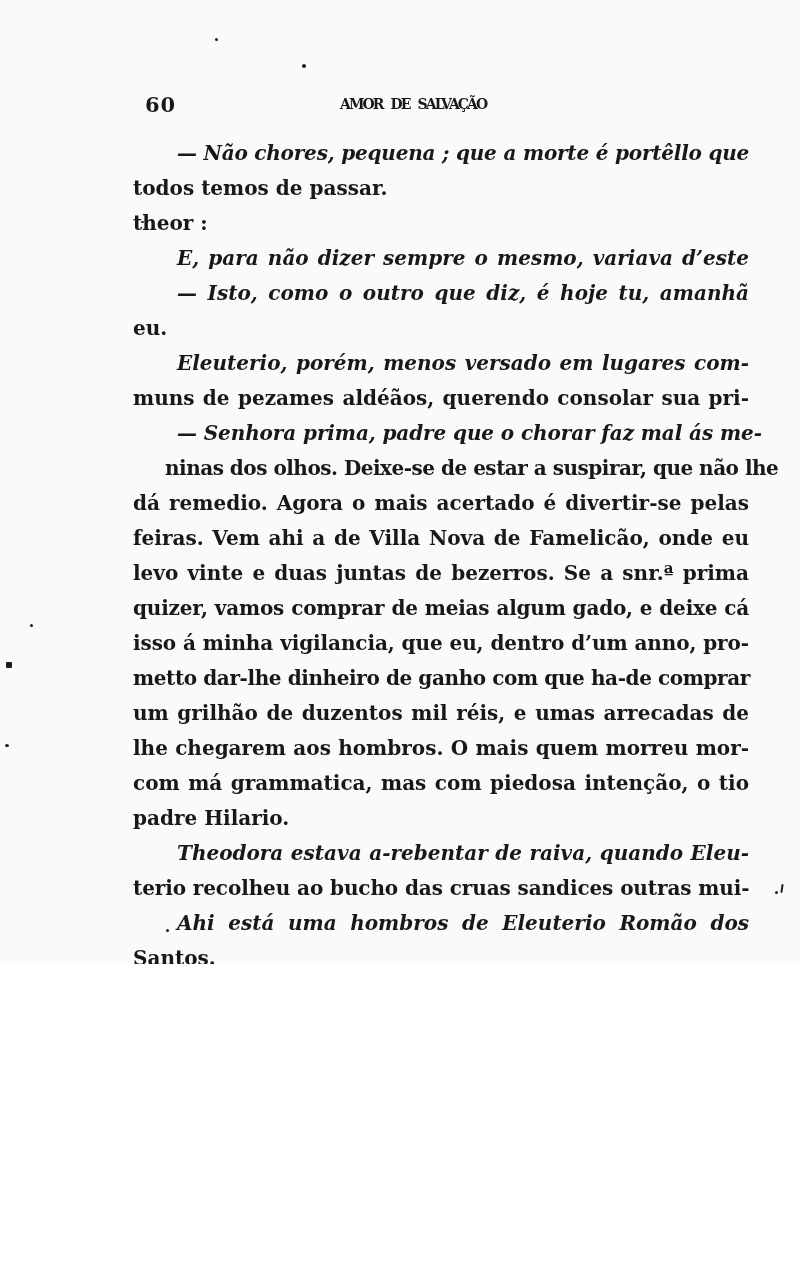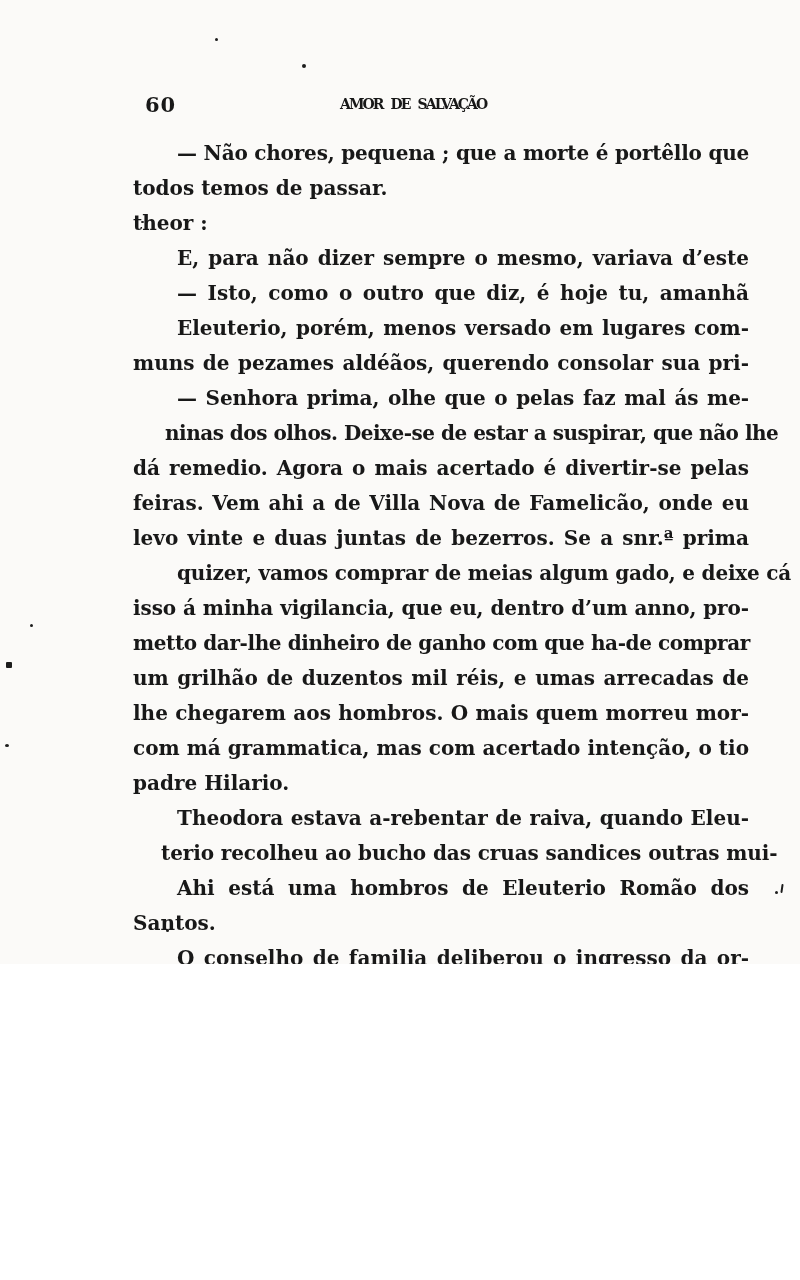--- a/index.html
+++ b/index.html
@@ -28,57 +28,58 @@
     position:absolute;left:133px;top:136px;width:616px;
   }
   .line{
     font-size:20px;font-weight:bold;
     line-height:35px;height:35px;
     text-align:justify;
     text-align-last:justify;
     white-space:nowrap;
     overflow:visible;
   }
-  .line.indent{text-indent:44px;}
+  .line.indent{text-indent:44px;font-style:italic;}
   .line.para-end{text-align:center;text-align-last:left;}
   .artifact{
     position:absolute;background:#1d1d1d;
   }
 </style>
 </head>
 <body>
 
 <div class="page" style="background: rgb(251, 250, 248); color: rgb(24, 24, 24);">
   <div>
     <span class="page-number">60</span>
     <span class="running-title fit" style="letter-spacing: -1.9px;">AMOR DE SALVAÇÃO</span>
   </div>
 
   <div class="body-block">
       <div class="line fit indent" style="letter-spacing: -0.2px;">— Não chores, pequena ; que a morte é portêllo que</div>
       <div class="line fit para-end">todos temos de passar.</div>
       <div class="line fit para-end">theor :</div>
       <div class="line fit indent">E, para não dizer sempre o mesmo, variava d’este</div>
       <div class="line fit indent">— Isto, como o outro que diz, é hoje tu, amanhã</div>
+      <div class="line fit para-end">eu.</div>
       <div class="line fit indent">Eleuterio, porém, menos versado em lugares com-</div>
       <div class="line fit">muns de pezames aldéãos, querendo consolar sua pri-</div>
-      <div class="line fit indent" style="letter-spacing: -0.1px;">— Senhora prima, olhe que o pelas faz mal ás me-</div>
+      <div class="line fit indent" style="letter-spacing: -0.1px;">— Senhora prima, padre que o chorar faz mal ás me-</div>
       <div class="line fit" style="letter-spacing: -0.5px; margin-left: 32px;">ninas dos olhos. Deixe-se de estar a suspirar, que não lhe</div>
       <div class="line fit">dá remedio. Agora o mais acertado é divertir-se pelas</div>
       <div class="line fit">feiras. Vem ahi a de Villa Nova de Famelicão, onde eu</div>
       <div class="line fit">levo vinte e duas juntas de bezerros. Se a snr.ª prima</div>
-      <div class="line fit" style="letter-spacing: -0.2px; margin-left: 44px;">quizer, vamos comprar de meias algum gado, e deixe cá</div>
+      <div class="line fit" style="letter-spacing: -0.2px;">quizer, vamos comprar de meias algum gado, e deixe cá</div>
       <div class="line fit" style="letter-spacing: -0.1px;">isso á minha vigilancia, que eu, dentro d’um anno, pro-</div>
       <div class="line fit" style="letter-spacing: -0.4px;">metto dar-lhe dinheiro de ganho com que ha-de comprar</div>
       <div class="line fit">um grilhão de duzentos mil réis, e umas arrecadas de</div>
       <div class="line fit">lhe chegarem aos hombros. O mais quem morreu mor-</div>
-      <div class="line fit">com má grammatica, mas com acertado intenção, o tio</div>
+      <div class="line fit">com má grammatica, mas com piedosa intenção, o tio</div>
       <div class="line fit para-end">padre Hilario.</div>
       <div class="line fit indent">Theodora estava a-rebentar de raiva, quando Eleu-</div>
-      <div class="line fit" style="letter-spacing: -0.1px; margin-left: 28px;">terio recolheu ao bucho das cruas sandices outras mui-</div>
+      <div class="line fit" style="letter-spacing: -0.1px;">terio recolheu ao bucho das cruas sandices outras mui-</div>
       <div class="line fit indent">Ahi está uma hombros de Eleuterio Romão dos</div>
       <div class="line fit para-end">Santos.</div>
       <div class="line fit indent">O conselho de familia deliberou o ingresso da or-</div>
     </div>
 
   <div>
       <div class="artifact" style="left: 215px; top: 38px; width: 3px; height: 3px; transform: rotate(0deg); border-radius: 50%;"></div>
       <div class="artifact" style="left: 302px; top: 64px; width: 4px; height: 4px; transform: rotate(0deg); border-radius: 50%;"></div>
       <div class="artifact" style="left: 141px; top: 221px; width: 3px; height: 2px; transform: rotate(0deg); border-radius: 50%;"></div>
       <div class="artifact" style="left: 30px; top: 624px; width: 3px; height: 3px; transform: rotate(0deg); border-radius: 50%;"></div>

